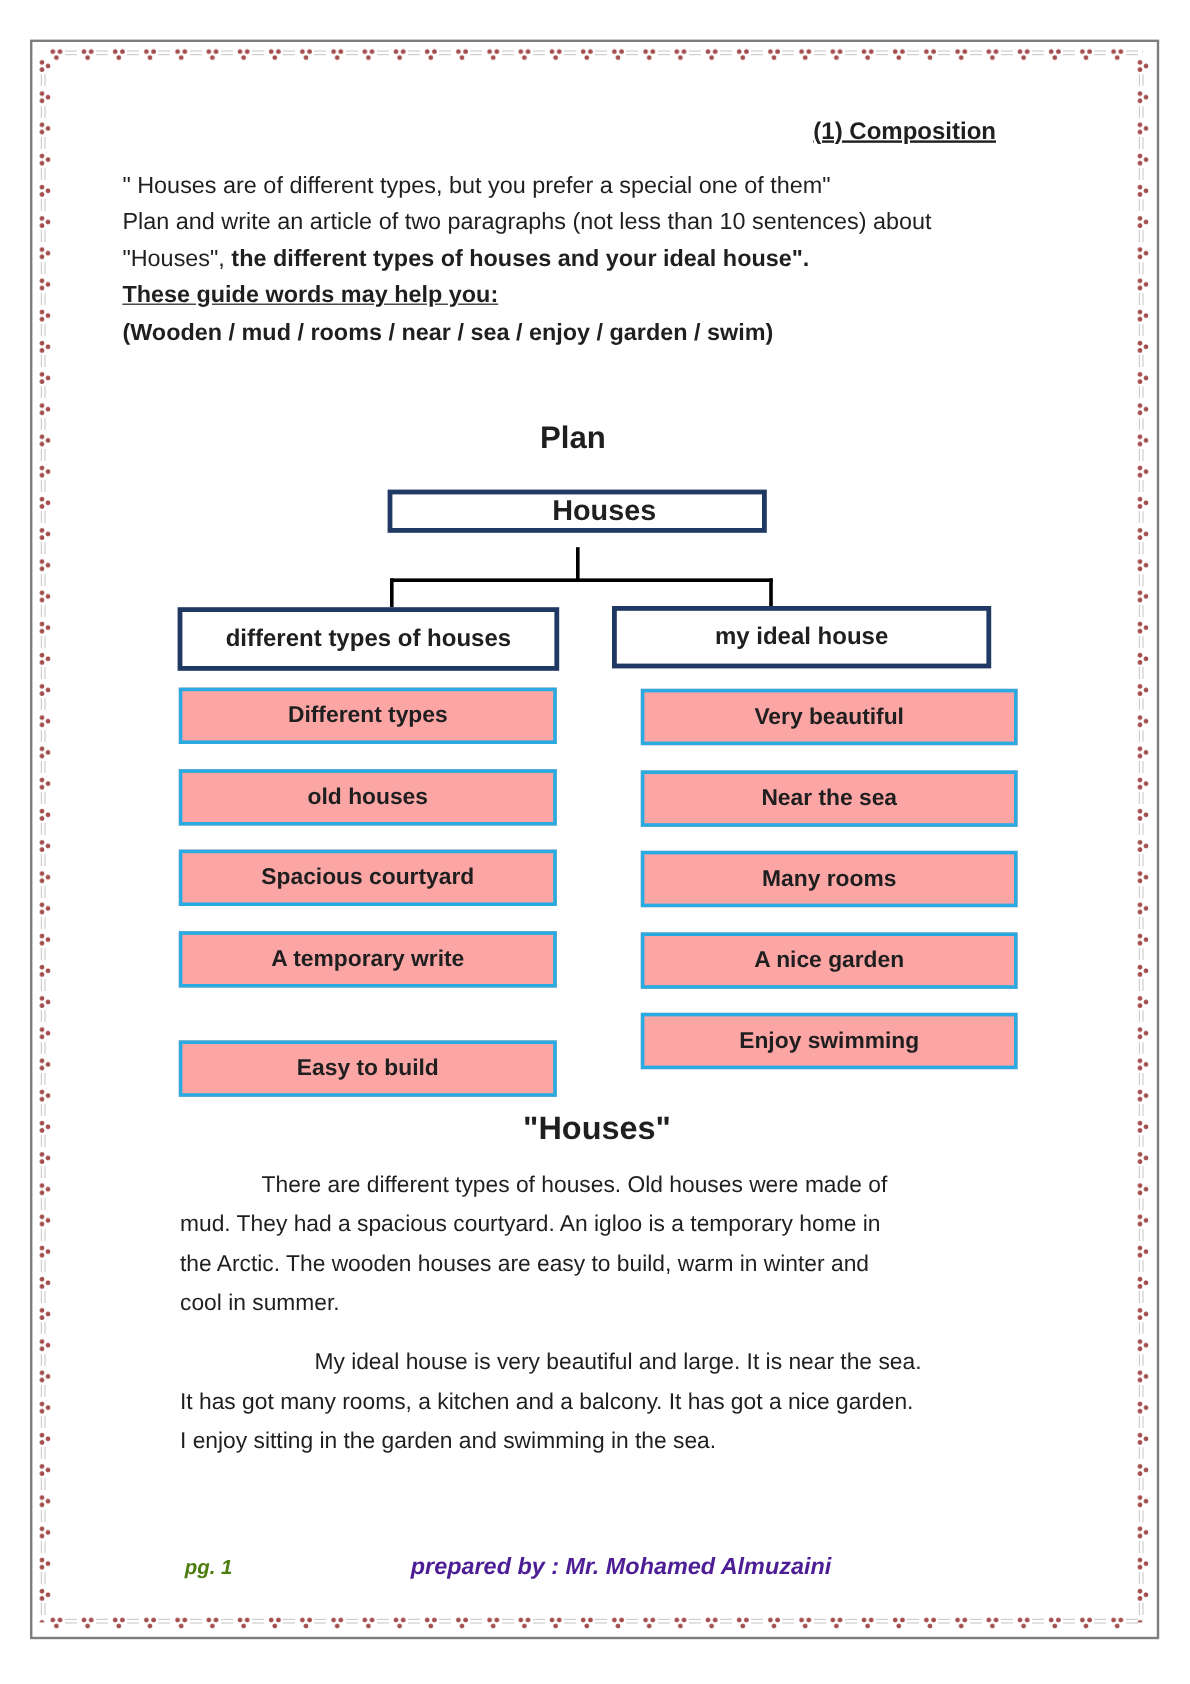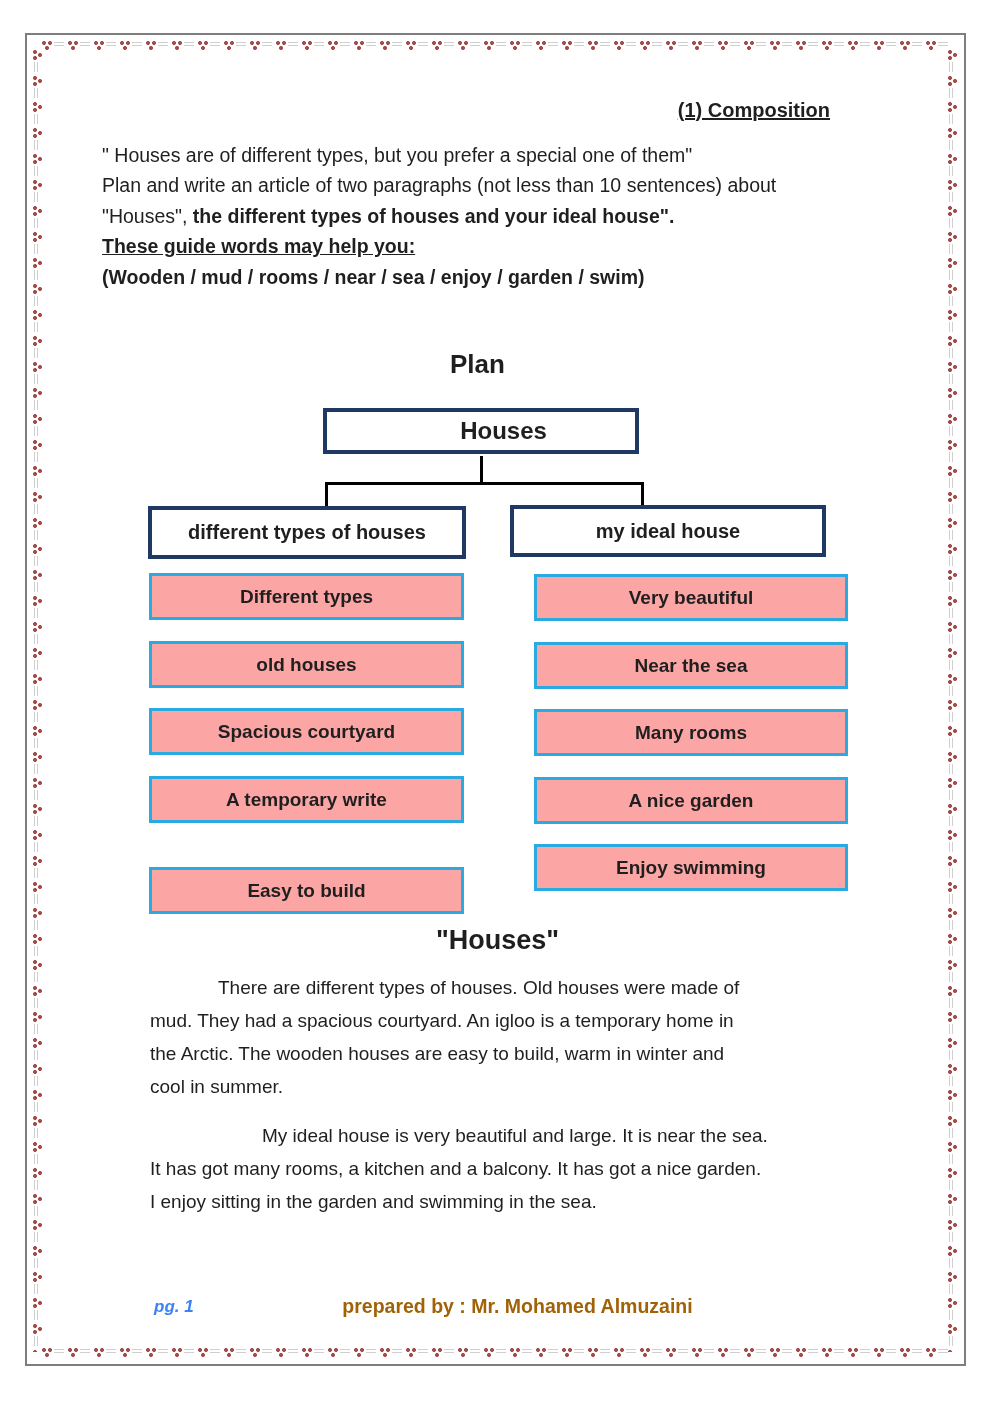--- a/index.html
+++ b/index.html
@@ -39,21 +39,21 @@
   .intro .ln { font-size:19.5px; line-height:30.4px; white-space:nowrap; }
   .bold { font-weight:bold; }
   .bold-u { font-weight:bold; text-decoration:underline; }
 
   
   .plan-title { position:absolute; left:150px; top:349px; width:655px; text-align:center;
     font-size:26px; font-weight:bold; }
   .nbox { position:absolute; border:4px solid #1f3864; background:#fff;
     display:flex; align-items:center; justify-content:center;
     font-weight:bold; text-align:center; }
-  .root-box   { left:323px; top:408px; width:316px; height:46px; font-size:24px;padding-left:45px; }
+  .root-box   { left:323px; top:408px; width:316px; height:36px; font-size:24px;padding-left:45px; }
   .hdr-left   { left:148px; top:506px; width:318px; height:53px; font-size:20px; }
   .hdr-right  { left:510px; top:505px; width:316px; height:52px; font-size:20px; }
   .cbox { position:absolute; border:3px solid #29abe2; background:#fca5a5;
     display:flex; align-items:center; justify-content:center;
     font-weight:bold; font-size:19px; text-align:center; width:315px; height:47px; }
   .cl { left:149px; } .cr { left:510px; width:314px;margin-left:24px; }
   .r0l{ top:573px; } .r1l{ top:641px; } .r2l{ top:708px; } .r3l{ top:776px; } .r4l{ top:823px;margin-top:44px; }
   .r0r{ top:574px; } .r1r{ top:642px; } .r2r{ top:709px; } .r3r{ top:777px; } .r4r{ top:844px; }
   .conn { position:absolute; background:#000; }
   .stem  { left:480px; top:456px; width:3px; height:28px; }
@@ -64,23 +64,23 @@
   
   .essay-title { position:absolute; left:150px; top:925px; width:695px; text-align:center;
     font-size:27px; font-weight:bold; }
   .para { position:absolute; left:150px; width:710px; font-size:19px; }
   .para .ln { line-height:33px; white-space:nowrap; }
   .p1 { top:971px; } .p2 { top:1119px; }
   .ind1 { padding-left:68px; } .ind2 { padding-left:112px; }
 
   
   .pg { position:absolute; left:154px; top:1297px; font-size:17px;
-    font-weight:bold; font-style:italic; color:#3b82f6; }
+    font-weight:bold; font-style:italic; color:#4d7c0f; }
   .credit { position:absolute; left:290px; top:1295px; width:455px; text-align:center;
-    font-size:19.5px; font-weight:bold; color:#a16207; }
+    font-size:19.5px; font-weight:bold; font-style:italic; color:#4c1d95; }
 </style>
 </head>
 <body>
 
 <div class="page">
 
   <div class="frame">
     <div class="orn orn-h orn-top"></div>
     <div class="orn orn-h orn-bottom"></div>
     <div class="orn orn-v orn-left"></div>

